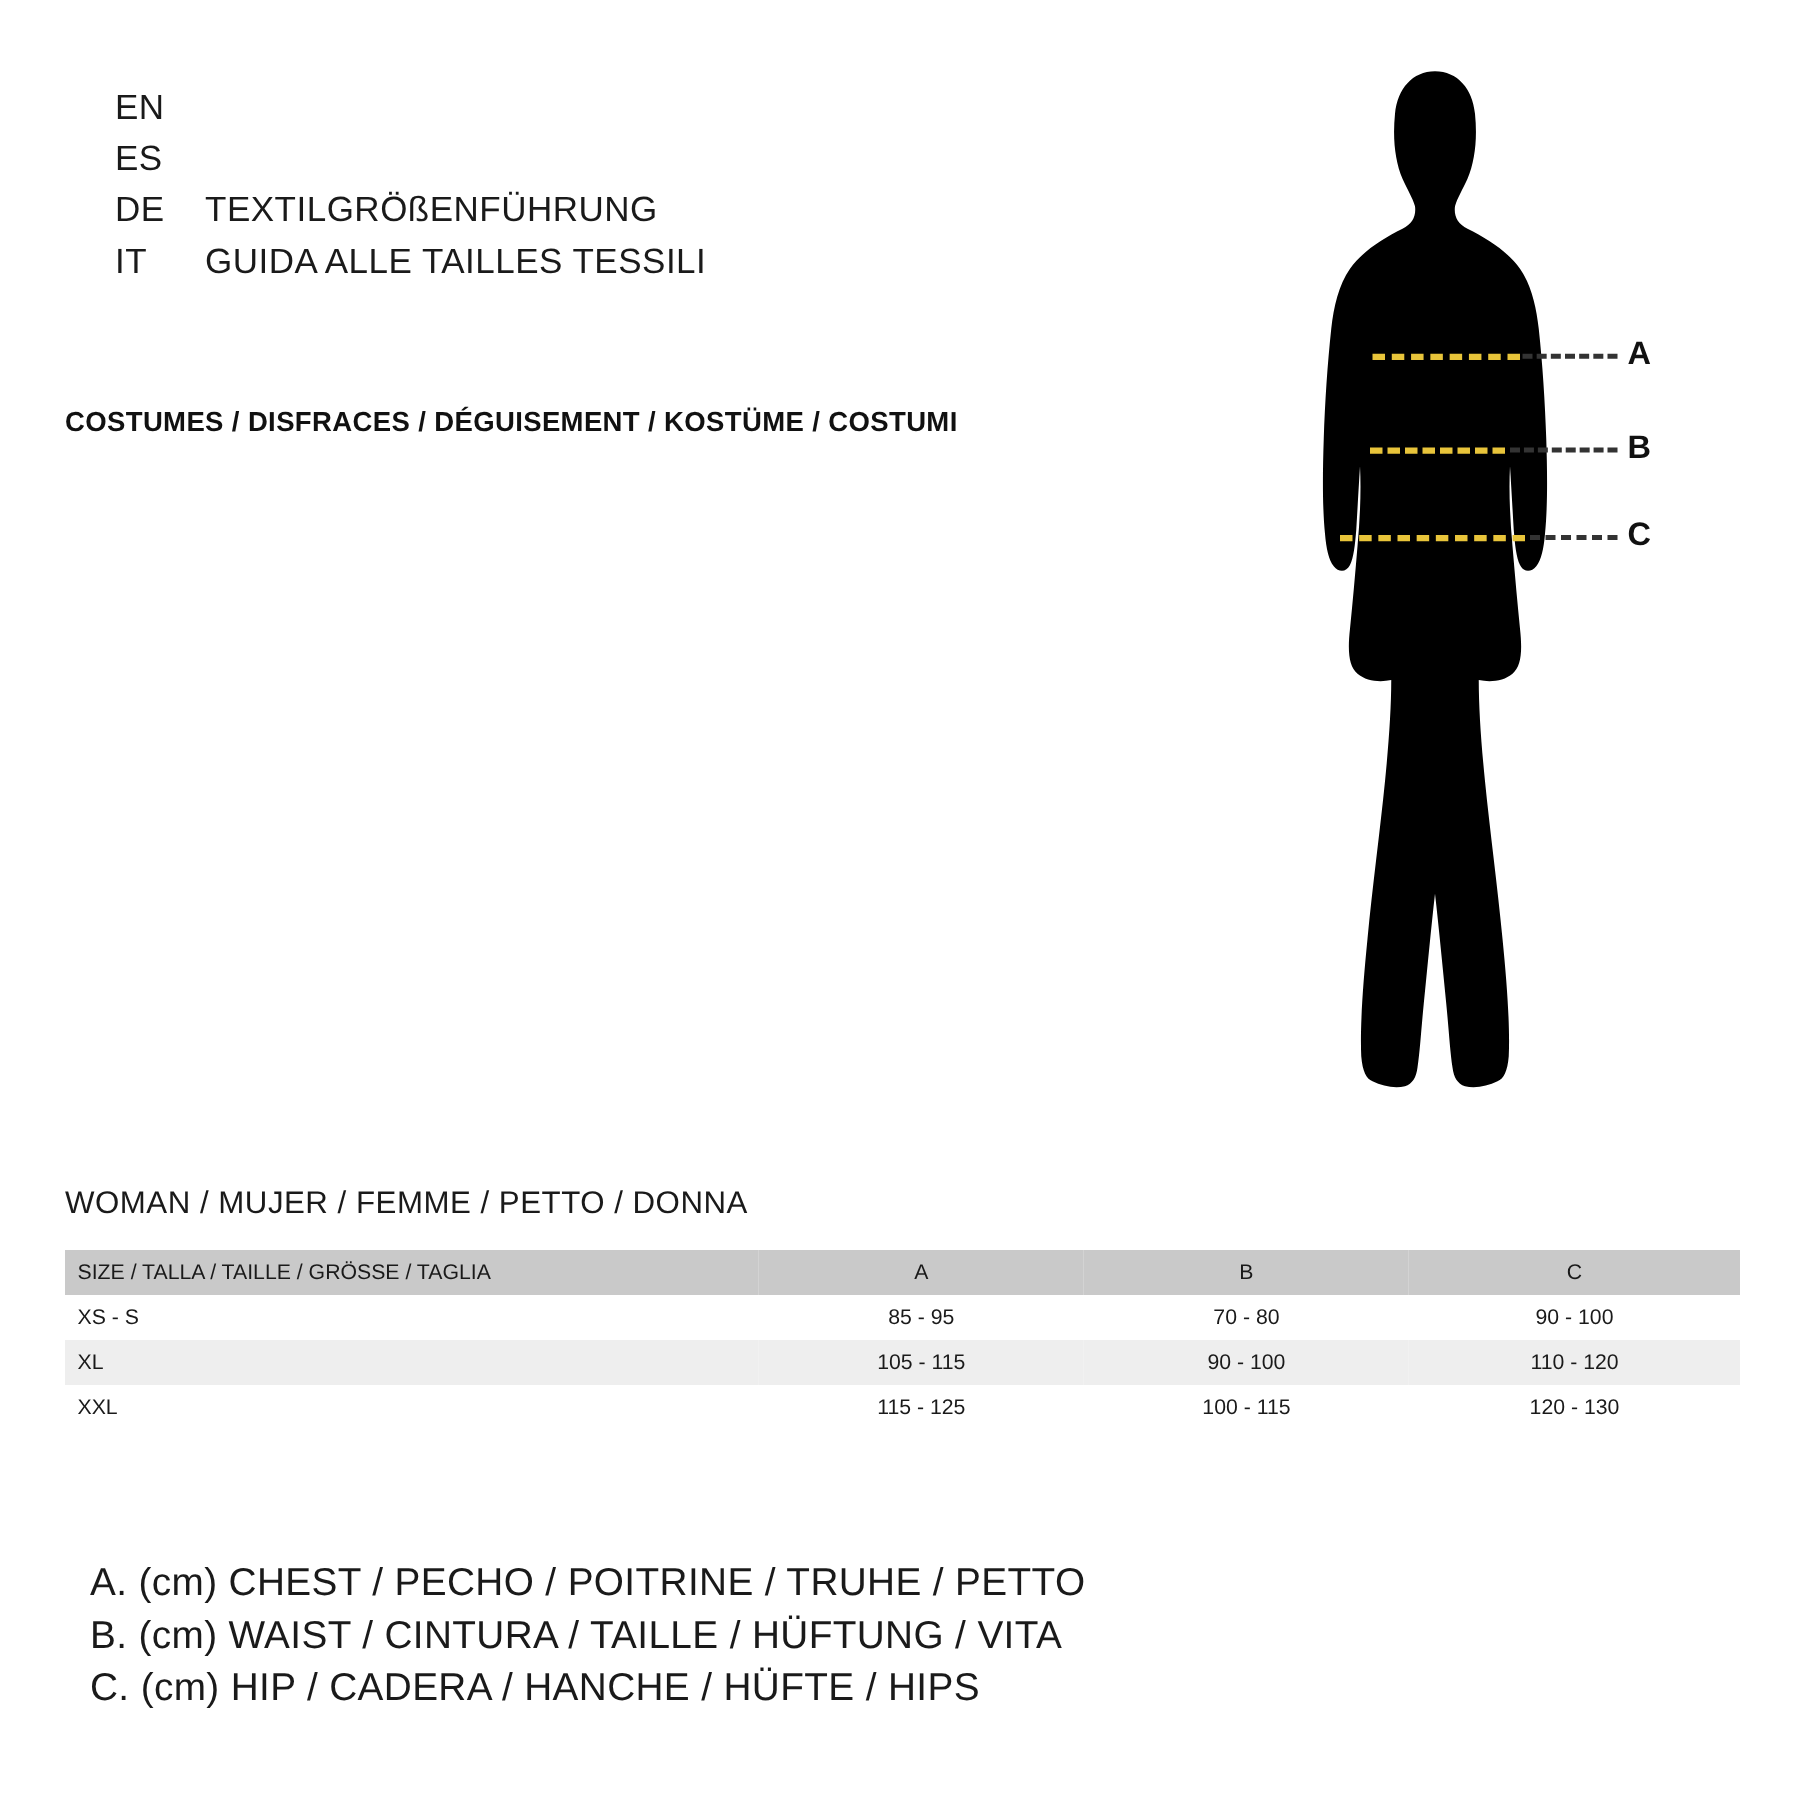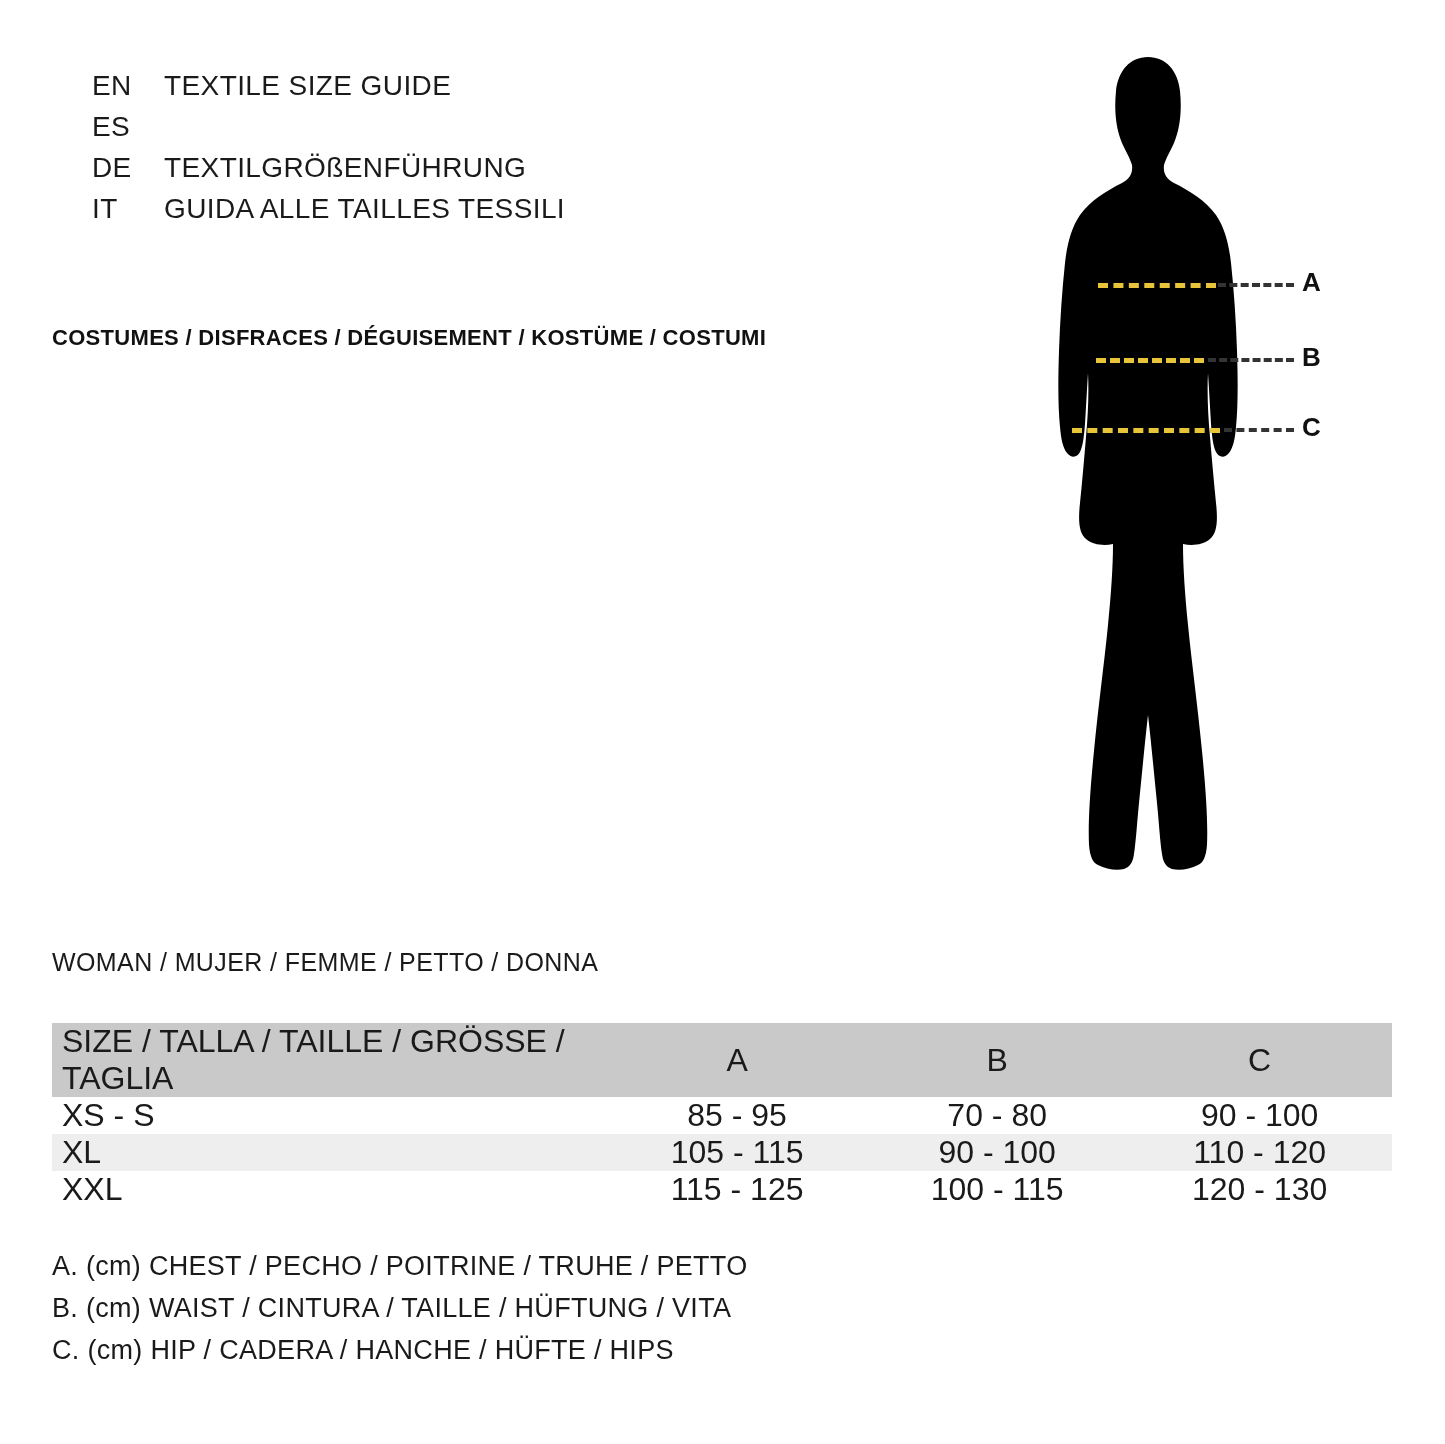--- a/index.html
+++ b/index.html
@@ -89,23 +89,22 @@
     font-size: 25px;
     letter-spacing: 0.4px;
     color: #1a1a1a;
   }
   table.size-table {
     position: absolute;
     left: 52px;
     top: 1000px;
     width: 1340px;
     border-collapse: collapse;
-    font-size: 32px;
-    color: #1a1a1a;
-    margin-top: 23px;
+    font-size: 17px;
+    color: #1a1a1a;
   }
   table.size-table th,
   table.size-table td {
     padding: 0;
     height: 36px;
     font-weight: normal;
     text-align: center;
     vertical-align: middle;
   }
   table.size-table th.label-col,
@@ -125,33 +124,33 @@
   }
 
   
   .legend {
     position: absolute;
     left: 52px;
     top: 1245px;
     width: 1100px;
   }
   .legend-row {
-    font-size: 27px;
+    font-size: 31px;
     line-height: 42px;
     letter-spacing: 0.3px;
     color: #1a1a1a;
+    margin-left: 20px;
   }
 </style>
 </head>
 <body>
 
 <div class="lang-block">
   <div class="lang-row">
     <span class="lang-code">EN</span>
-    <span class="lang-text">TEXTILE SIZE GUIDE</span>
   </div>
   <div class="lang-row">
     <span class="lang-code">ES</span>
   </div>
   <div class="lang-row">
     <span class="lang-code">DE</span>
     <span class="lang-text">TEXTILGRÖßENFÜHRUNG</span>
   </div>
   <div class="lang-row">
     <span class="lang-code">IT</span>

